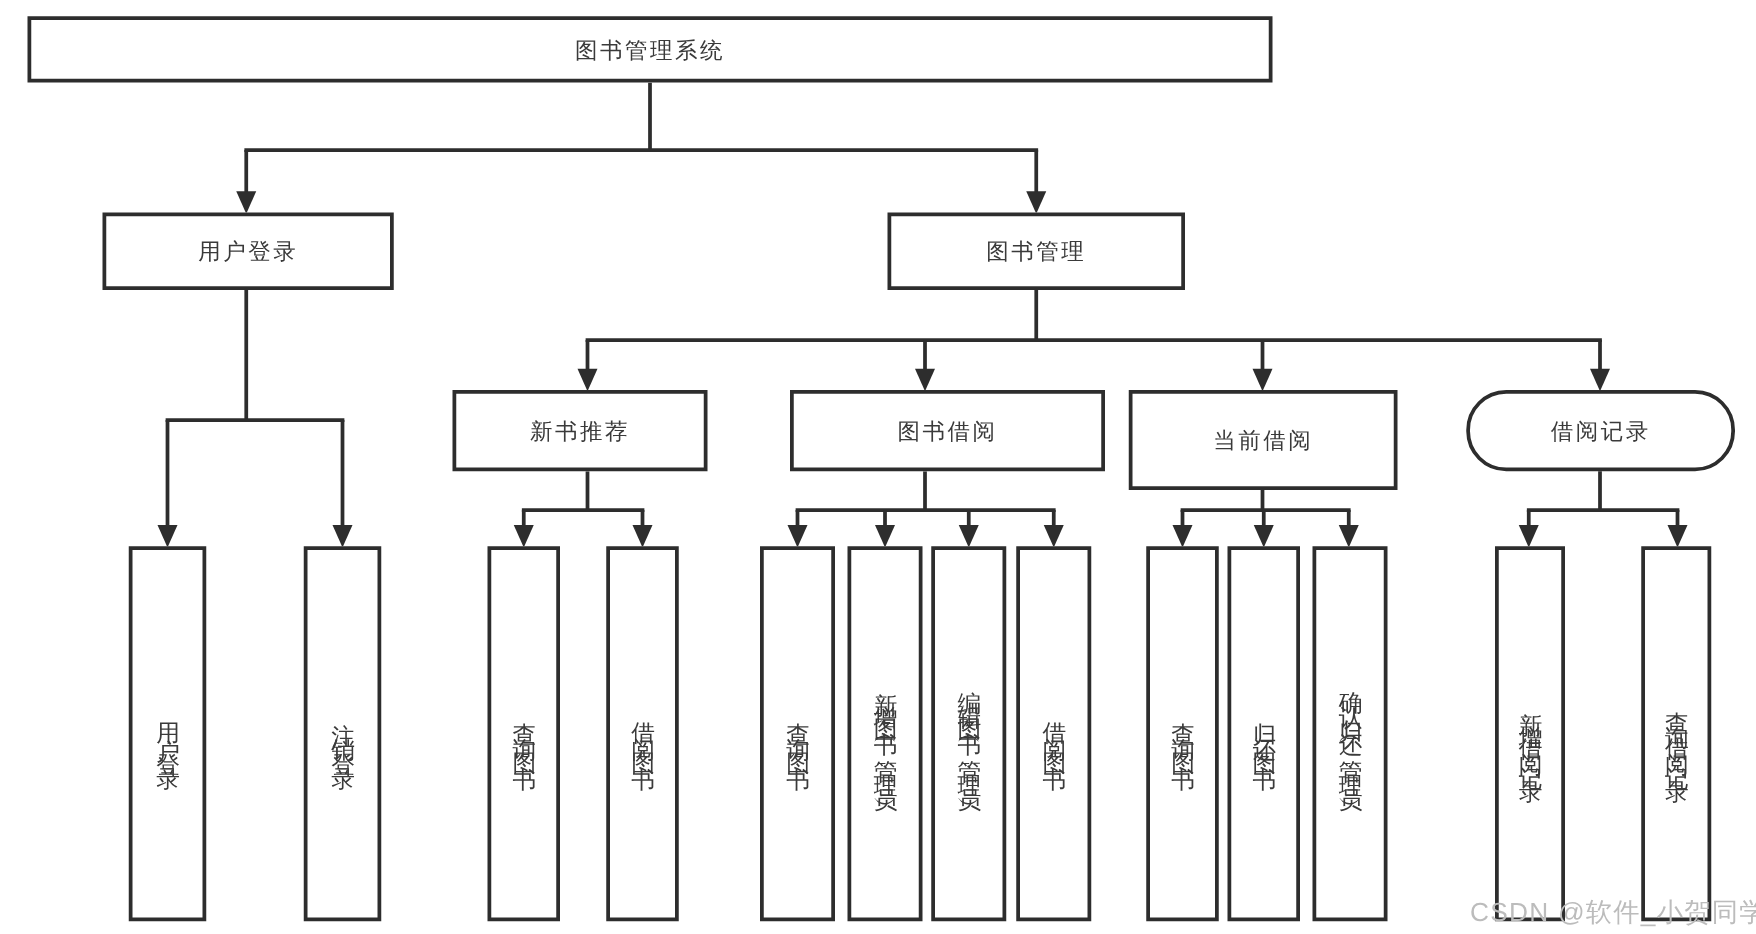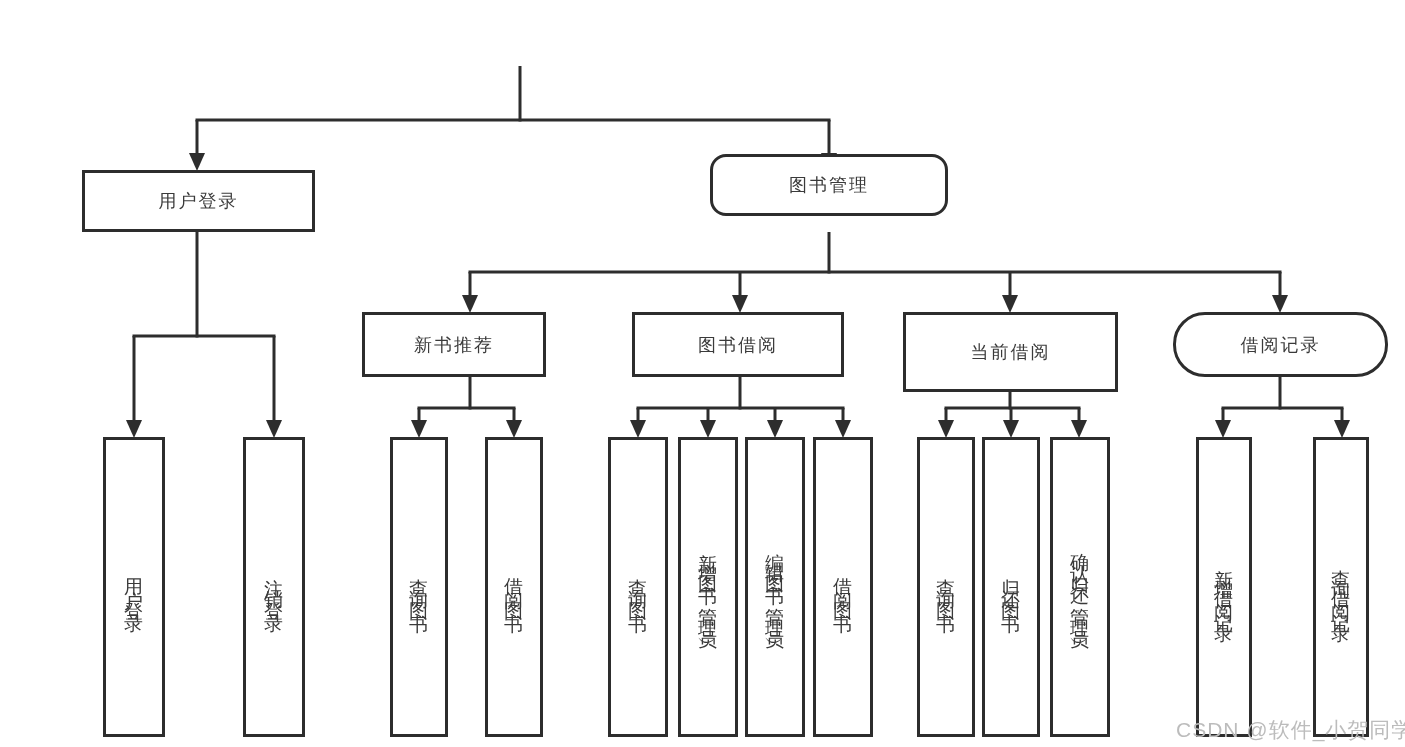--- a/index.html
+++ b/index.html
@@ -121,32 +121,35 @@
     <polygon points="1071,420 1087,420 1079,438"></polygon>
 
     <line x1="1280" y1="377" x2="1280" y2="409.5"></line>
     <line x1="1221.5" y1="408" x2="1343.5" y2="408"></line>
     <line x1="1223" y1="408" x2="1223" y2="421"></line>
     <polygon points="1215,420 1231,420 1223,438"></polygon>
     <line x1="1342" y1="408" x2="1342" y2="421"></line>
     <polygon points="1334,420 1350,420 1342,438"></polygon>
   </svg>
 
+  <div class="node hnode" style="left:22px; top:13px; width:996px; height:53px;">
+    <span>图书管理系统</span>
+  </div>
 
   <div class="node hnode" style="left:82px; top:170px; width:233px; height:62px;">
     <span>用户登录</span>
   </div>
-  <div class="node hnode" style="left:710px; top:154px; width:238px; height:62px;border-radius:16px;">
+  <div class="node hnode" style="left:710px; top:170px; width:238px; height:62px;">
     <span>图书管理</span>
   </div>
 
-  <div class="node hnode" style="left:362px; top:312px; width:184px; height:65px;">
+  <div class="node hnode" style="left:362px; top:312px; width:204px; height:65px;">
     <span>新书推荐</span>
   </div>
-  <div class="node hnode" style="left:632px; top:312px; width:212px; height:65px;">
+  <div class="node hnode" style="left:632px; top:312px; width:252px; height:65px;">
     <span>图书借阅</span>
   </div>
   <div class="node hnode" style="left:903px; top:312px; width:215px; height:80px;">
     <span>当前借阅</span>
   </div>
   <div class="node hnode" style="left:1173px; top:312px; width:215px; height:65px;border-radius:32px;">
     <span>借阅记录</span>
   </div>
 
   <div class="node leaf" style="left:103px; top:437px; width:62px; height:300px;">

